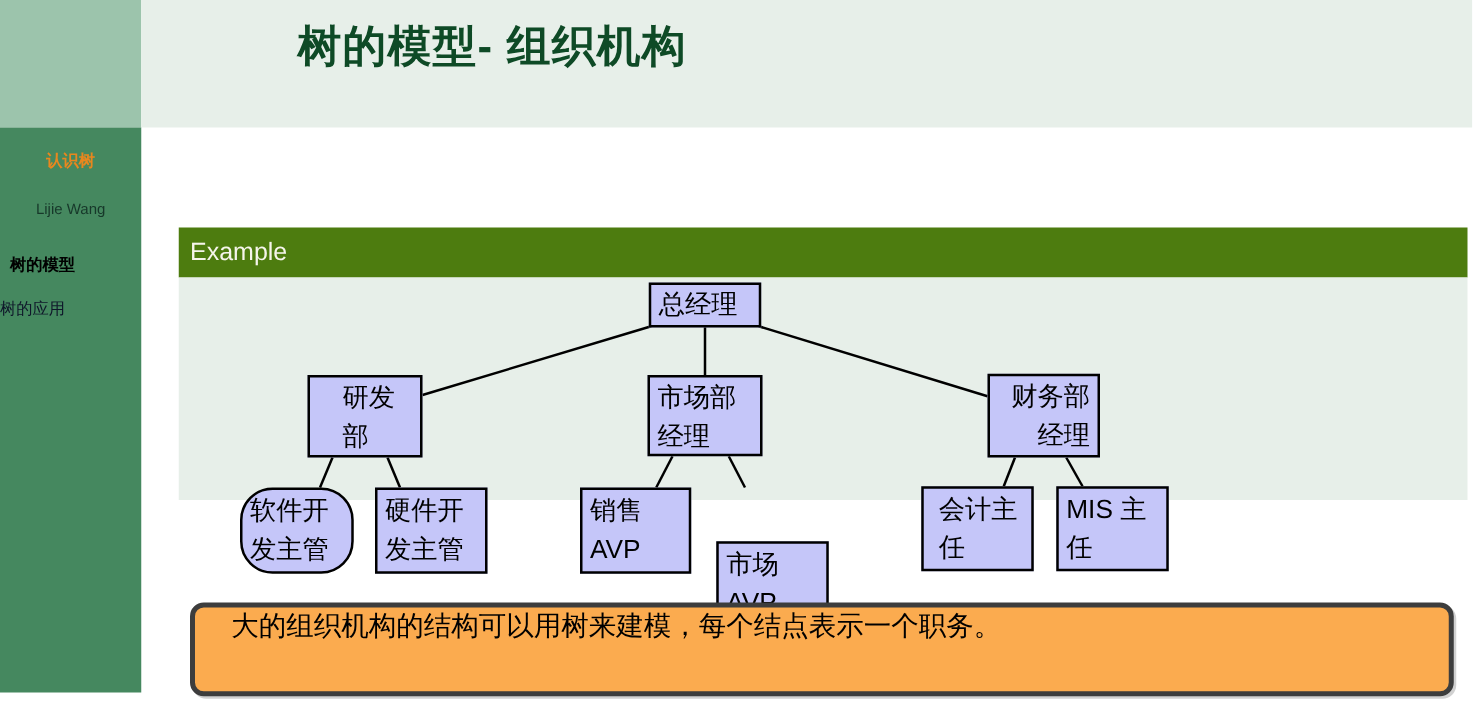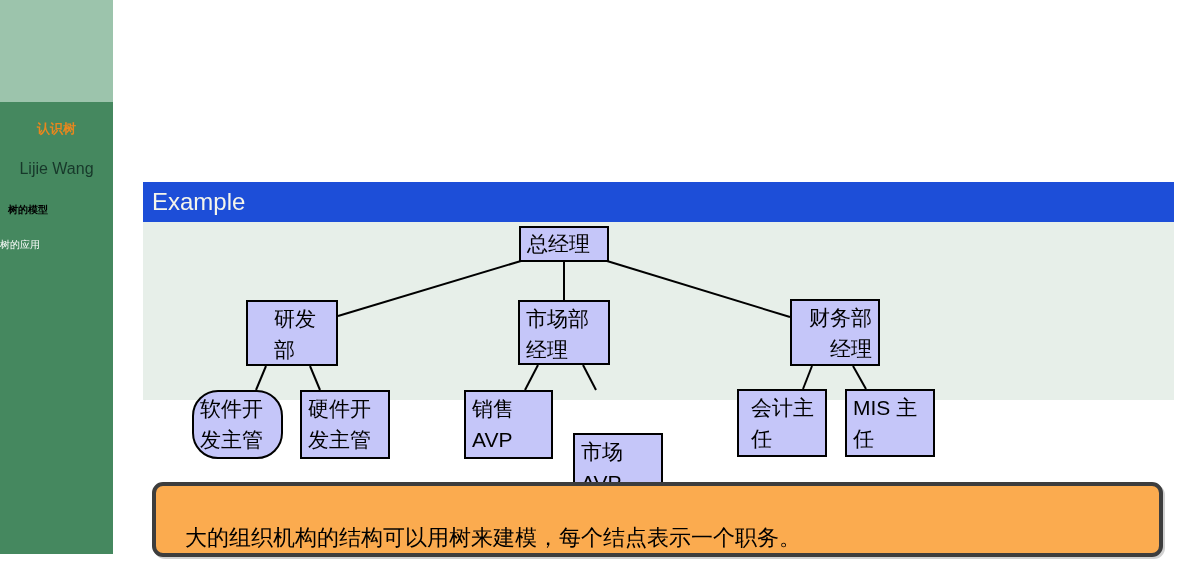--- a/index.html
+++ b/index.html
@@ -53,50 +53,50 @@
     text-align: center;
     font-size: 13px;
     font-weight: bold;
     color: #E8871E;
   }
   .sidebar-author {
     position: absolute;
     left: 0; top: 58px;
     width: 100%;
     text-align: center;
-    font-size: 16px;
+    font-size: 12px;
     color: #17382A;
   }
   .sidebar-section {
     position: absolute;
-    font-size: 10px;
+    font-size: 13px;
     white-space: nowrap;
     cursor: pointer;
   }
   .sidebar-section.active {
     left: 8px; top: 101px;
     color: #000000;
     font-weight: bold;
   }
   .sidebar-section.inactive {
     left: 0px; top: 136px;
-    color: #ffffff;
+    color: #0f172a;
   }
   
   .example-block {
     position: absolute;
     left: 143px; top: 182px;
     width: 1031px;
   }
   .example-title {
     height: 40px;
     line-height: 40px;
-    background: #1d4ed8;
+    background: #4d7c0f;
     color: #F5F5EB;
-    font-size: 24px;
+    font-size: 20px;
     padding-left: 9px;
     box-sizing: border-box;
   }
   .example-body {
     position: relative;
     height: 178px;
     background: #E7EFE9;
     text-decoration: underline;
   }
   .edges-svg {
@@ -121,36 +121,39 @@
   .note-box {
     position: absolute;
     left: 152px; top: 482px;
     width: 1011px; height: 75px;
     box-sizing: border-box;
     background: #FBAB4F;
     border: 4px solid #3D3D3D;
     border-radius: 11px;
     box-shadow: 2px 2px 0 rgba(0,0,0,0.18);
     display: flex;
-    align-items: flex-end;
+    align-items: flex-start;
   }
   .note-text {
     padding-left: 29px;
     font-size: 22px;
     color: #000000;
     white-space: nowrap;
   }
 </style>
 </head>
 <body>
 
 <div class="slide">
 
   <div class="corner-square"></div>
 
+  <div class="header-band">
+    <h1 class="slide-title">树的模型- 组织机构</h1>
+  </div>
 
   <div class="sidebar">
     <div class="sidebar-ptitle">认识树</div>
     <div class="sidebar-author">Lijie Wang</div>
     <div class="sidebar-section active">树的模型</div>
     <div class="sidebar-section inactive">树的应用</div>
   </div>
 
   <div class="example-block">
     <div class="example-title">Example</div>

